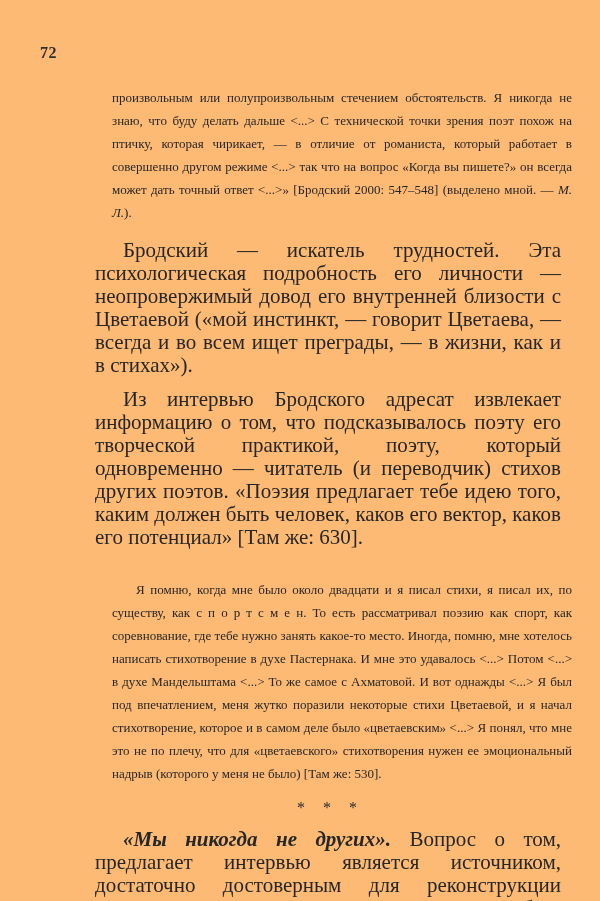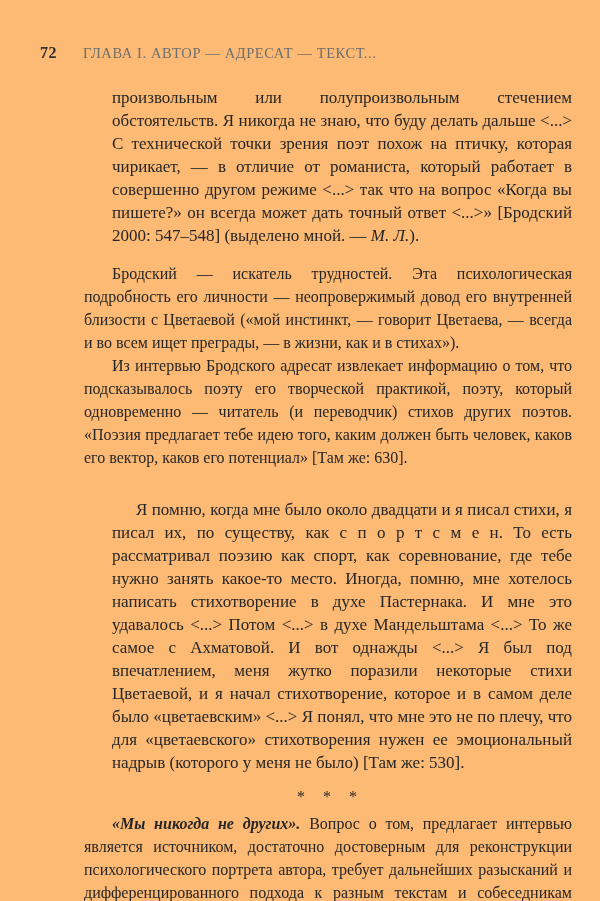--- a/index.html
+++ b/index.html
@@ -38,29 +38,29 @@
     color: #6e6e6e;
     letter-spacing: 0.6px;
   }
   .body-col {
     position: absolute;
     top: 86px;
     left: 84px;
     width: 488px;
   }
   .para {
-    margin: 0;
-    font-size: 16px;
+    margin: 11px;
+    font-size: 21px;
     line-height: 23px;
     text-align: justify;
     text-indent: 28px;
   }
   .quote {
     margin: 0 0 0 28px;
-    font-size: 17px;
+    font-size: 13px;
     line-height: 23px;
     text-align: justify;
   }
   .quote-first {
     text-indent: 0;
     margin-bottom: 15px;
   }
   .quote-second {
     text-indent: 24px;
     margin-top: 29px;
@@ -80,21 +80,20 @@
     color: #2b2b2b;
   }
 </style>
 </head>
 <body>
 
 <div class="page">
 
   <div class="running-head">
     <span class="page-number">72</span>
-    <span class="running-title">ГЛАВА I. АВТОР — АДРЕСАТ — ТЕКСТ...</span>
   </div>
 
   <div class="body-col">
 
     <p class="quote quote-first"><span>произвольным или полупроизвольным стечением обстоятельств. Я никогда не знаю, что буду делать дальше &lt;...&gt; С технической точки зрения поэт похож на птичку, которая чирикает, — в отличие от романиста, который работает в совершенно другом режиме &lt;...&gt; так что на вопрос «Когда вы пишете?» он всегда может дать точный ответ &lt;...&gt;» [Бродский 2000: 547–548] (выделено мной. — </span><span class="italic">М. Л.</span><span>).</span></p>
 
     <p class="para">Бродский — искатель трудностей. Эта психологическая подробность его личности — неопровержимый довод его внутренней близости с Цветаевой («мой инстинкт, — говорит Цветаева, — всегда и во всем ищет преграды, — в жизни, как и в стихах»).</p>
 
     <p class="para">Из интервью Бродского адресат извлекает информацию о том, что подсказывалось поэту его творческой практикой, поэту, который одновременно — читатель (и переводчик) стихов других поэтов. «Поэзия предлагает тебе идею того, каким должен быть человек, каков его вектор, каков его потенциал» [Там же: 630].</p>
 

